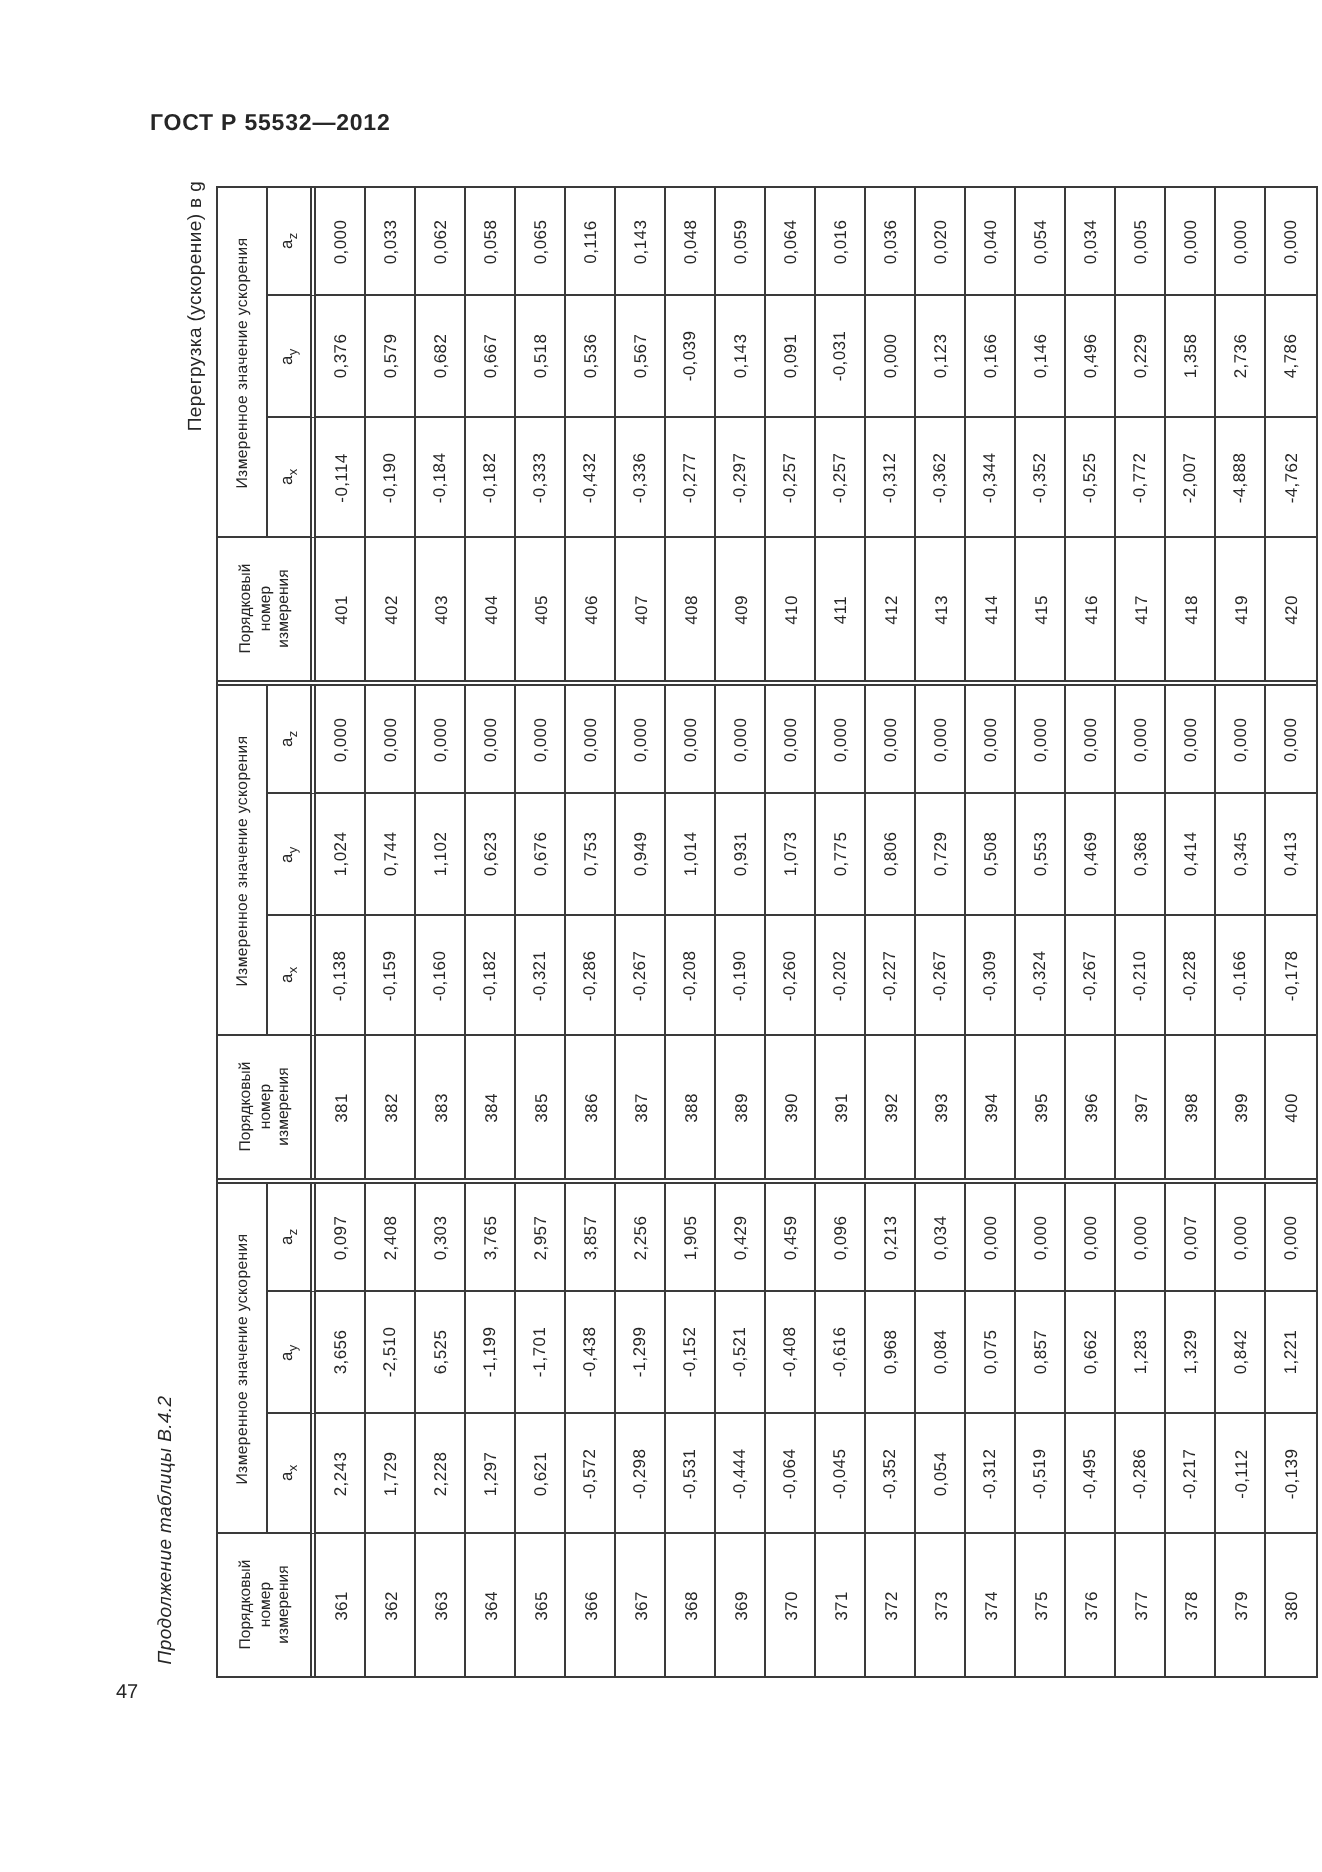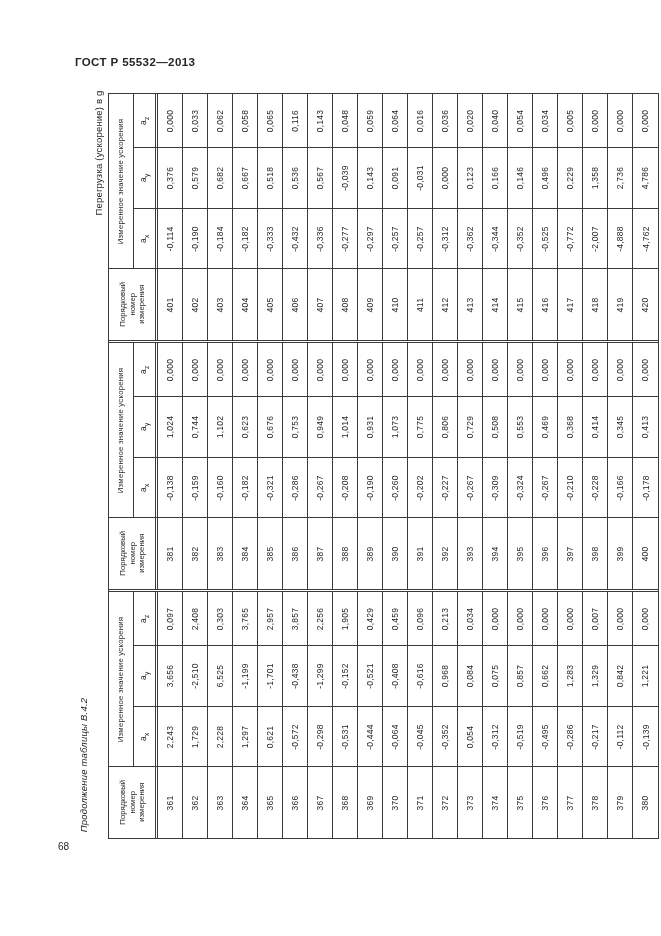--- a/index.html
+++ b/index.html
@@ -42,27 +42,27 @@
   .rot { transform:rotate(-90deg); white-space:nowrap; font-size:8.5px; letter-spacing:.2px; }
   .rot sub { font-size:6.5px; }
   .rot.hdr { font-size:7.8px; }
   .ordlines { transform:rotate(-90deg); font-size:7.8px; line-height:9.5px; text-align:center; white-space:nowrap; }
   .ordlines span { display:block; }
 </style>
 </head>
 <body>
 
 <div class="page">
-  <div class="doc-header">ГОСТ Р 55532—2013</div>
+  <div class="doc-header">ГОСТ Р 55532—2012</div>
 
   <div class="vtext caption" style="left:98px; top:153px;">Перегрузка (ускорение) в g</div>
 
   <div class="vtext continuation" style="left:83px; top:765px;">Продолжение таблицы В.4.2</div>
 
-  <div class="pagenum">68</div>
+  <div class="pagenum">47</div>
 
   <div class="tbl">
       <div class="band sep">
         <div class="cell br bb" style="grid-area: 1 / 1 / 4;">
           <span class="rot hdr">Измеренное значение ускорения</span>
         </div>
         <div class="cell brd bb" style="grid-area: 1 / 2;">
           <span class="rot"><span>a</span><sub>z</sub></span>
         </div>
         <div class="cell brd bb" style="grid-area: 2 / 2;">

